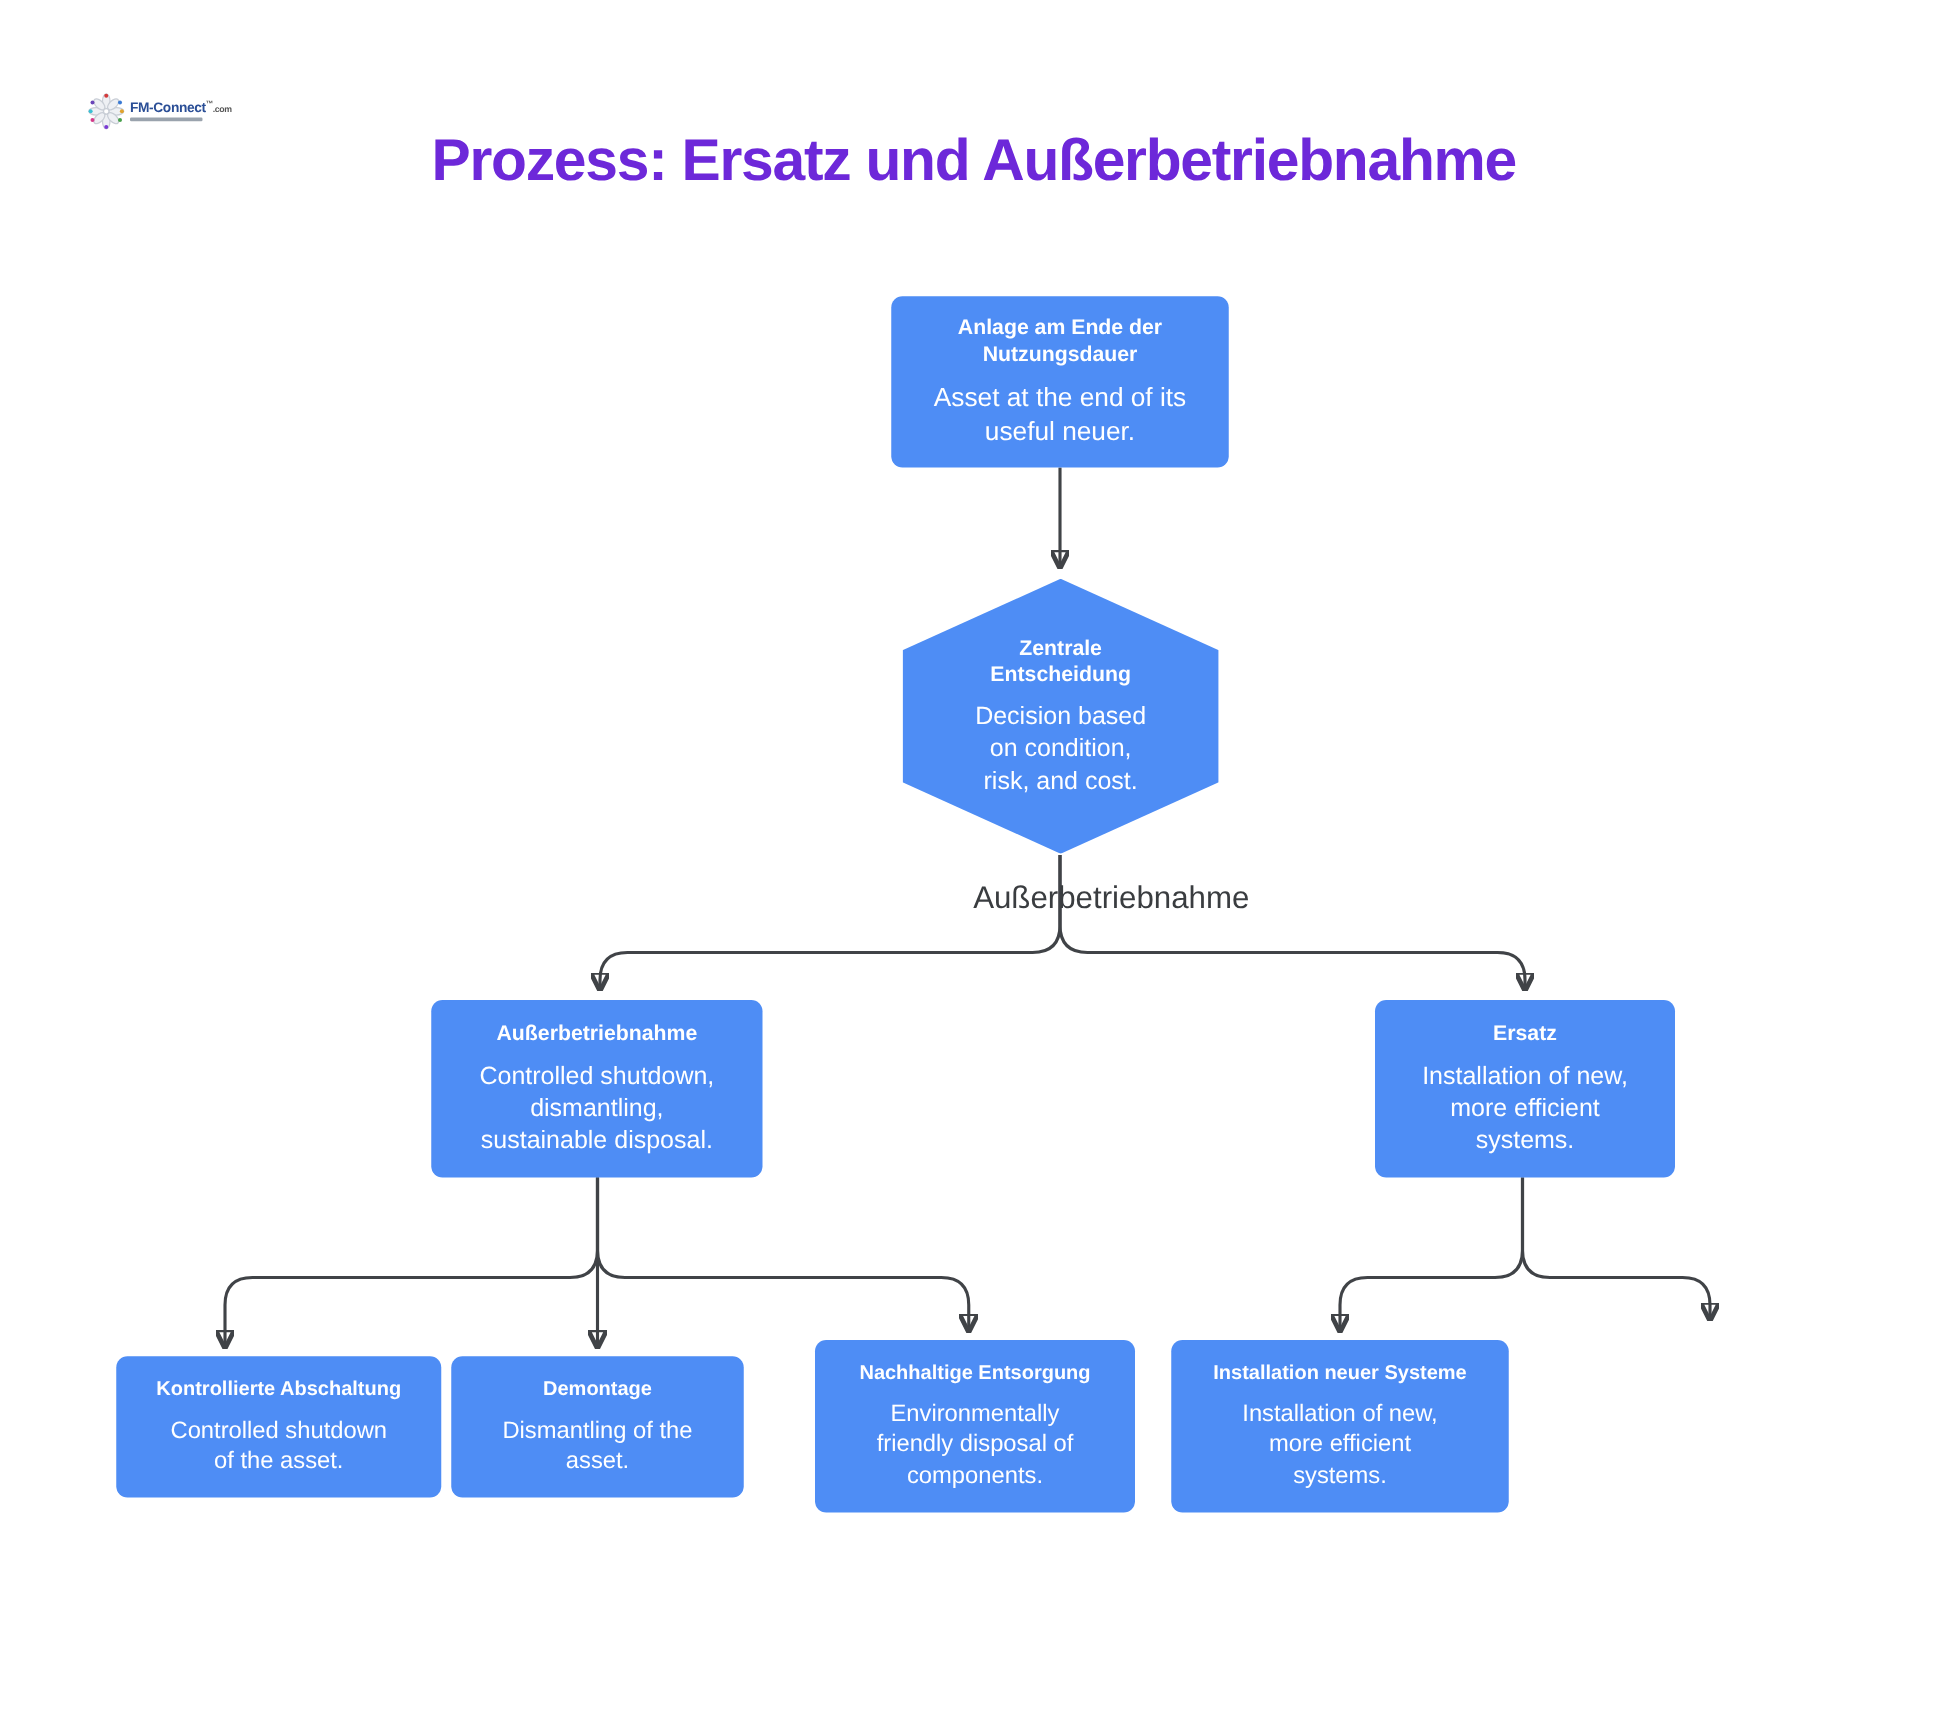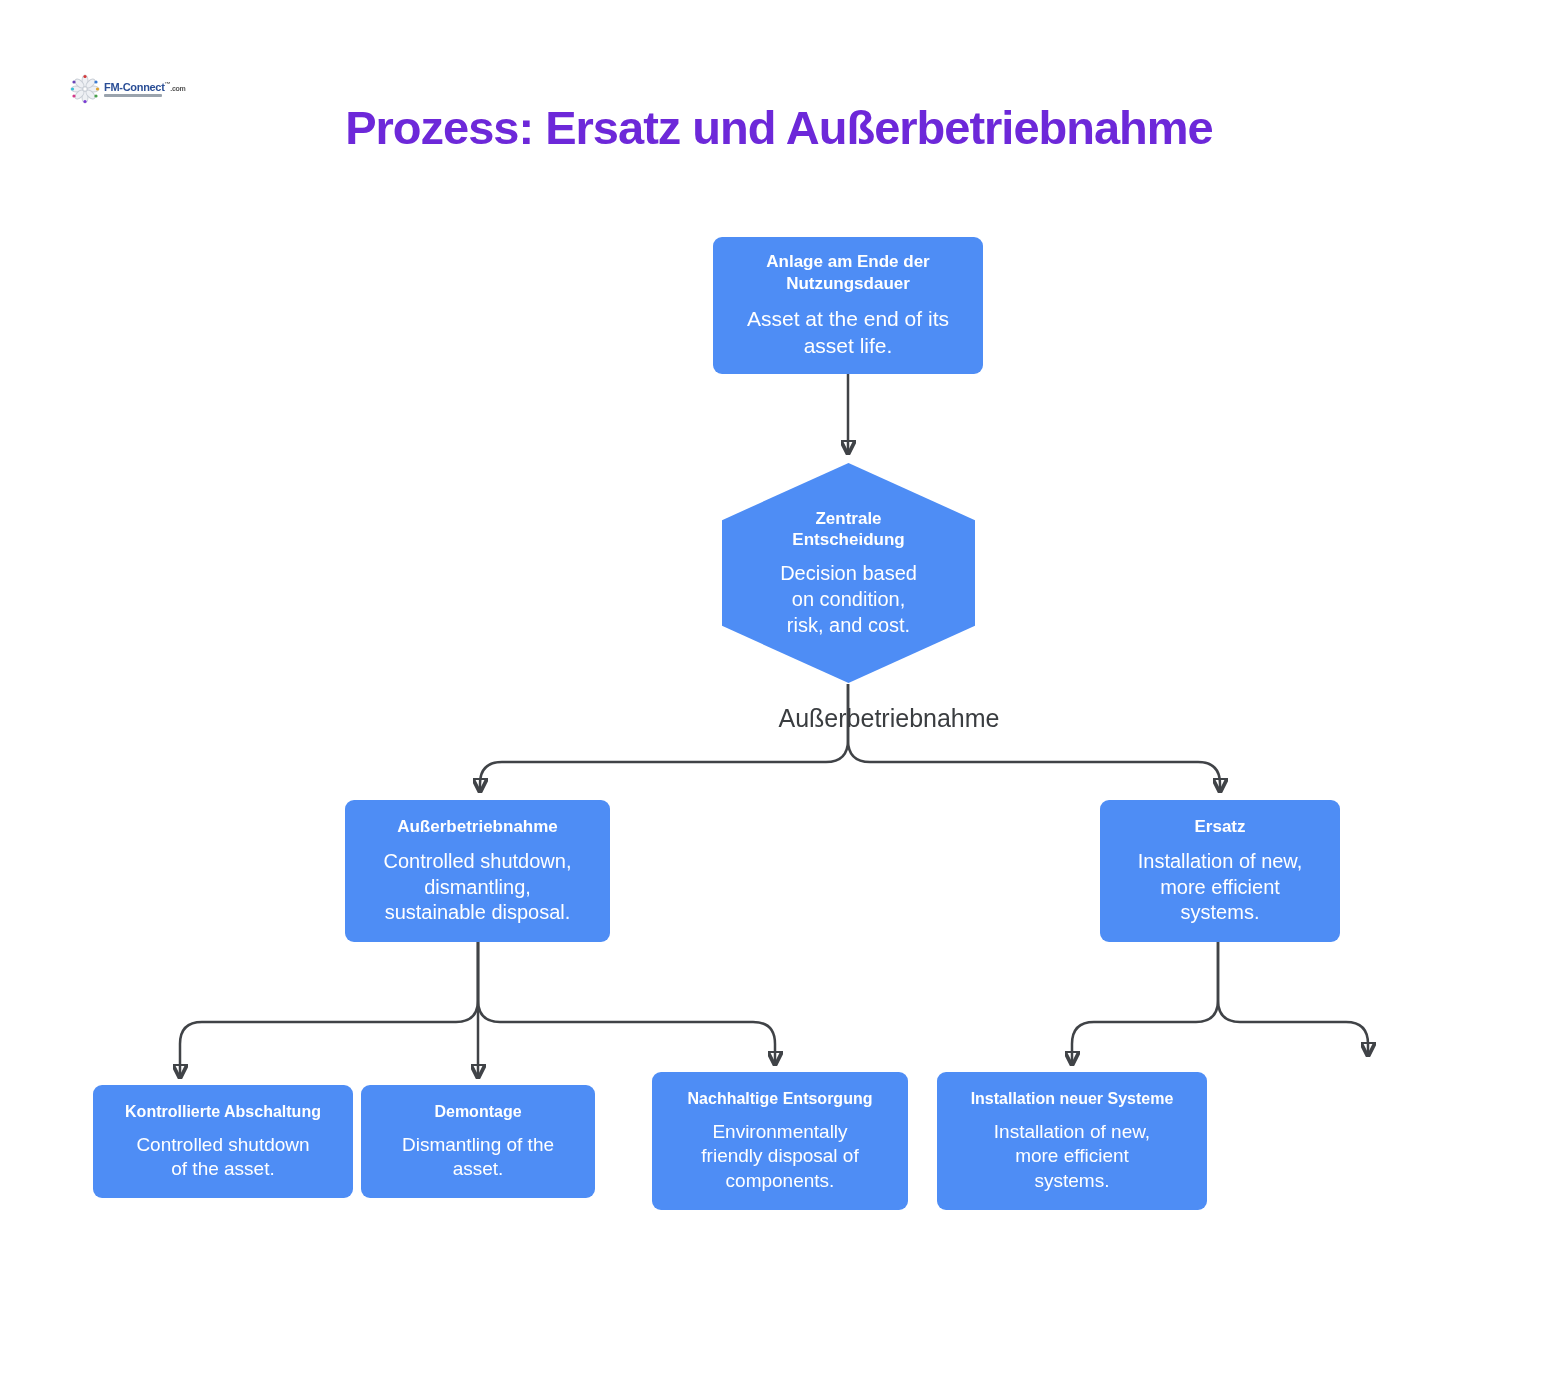--- a/index.html
+++ b/index.html
@@ -105,21 +105,21 @@
     <path d="M 1218 942 V 1000 Q 1218 1022 1196 1022 H 1094 Q 1072 1022 1072 1044 V 1063" marker-end="url(#arrow)"></path>
     <path d="M 1218 942 V 1000 Q 1218 1022 1240 1022 H 1346 Q 1368 1022 1368 1044 V 1054" marker-end="url(#arrow)"></path>
   </svg>
 
   <div class="edge-label">Außerbetriebnahme</div>
 
   <div class="node node-top">
     <div class="node-title">Anlage am Ende der
 Nutzungsdauer</div>
     <div class="node-body">Asset at the end of its
-asset life.</div>
+useful neuer.</div>
   </div>
 
   <div class="node node-hex">
     <div class="node-title">Zentrale
 Entscheidung</div>
     <div class="node-body">Decision based
 on condition,
 risk, and cost.</div>
   </div>
 

